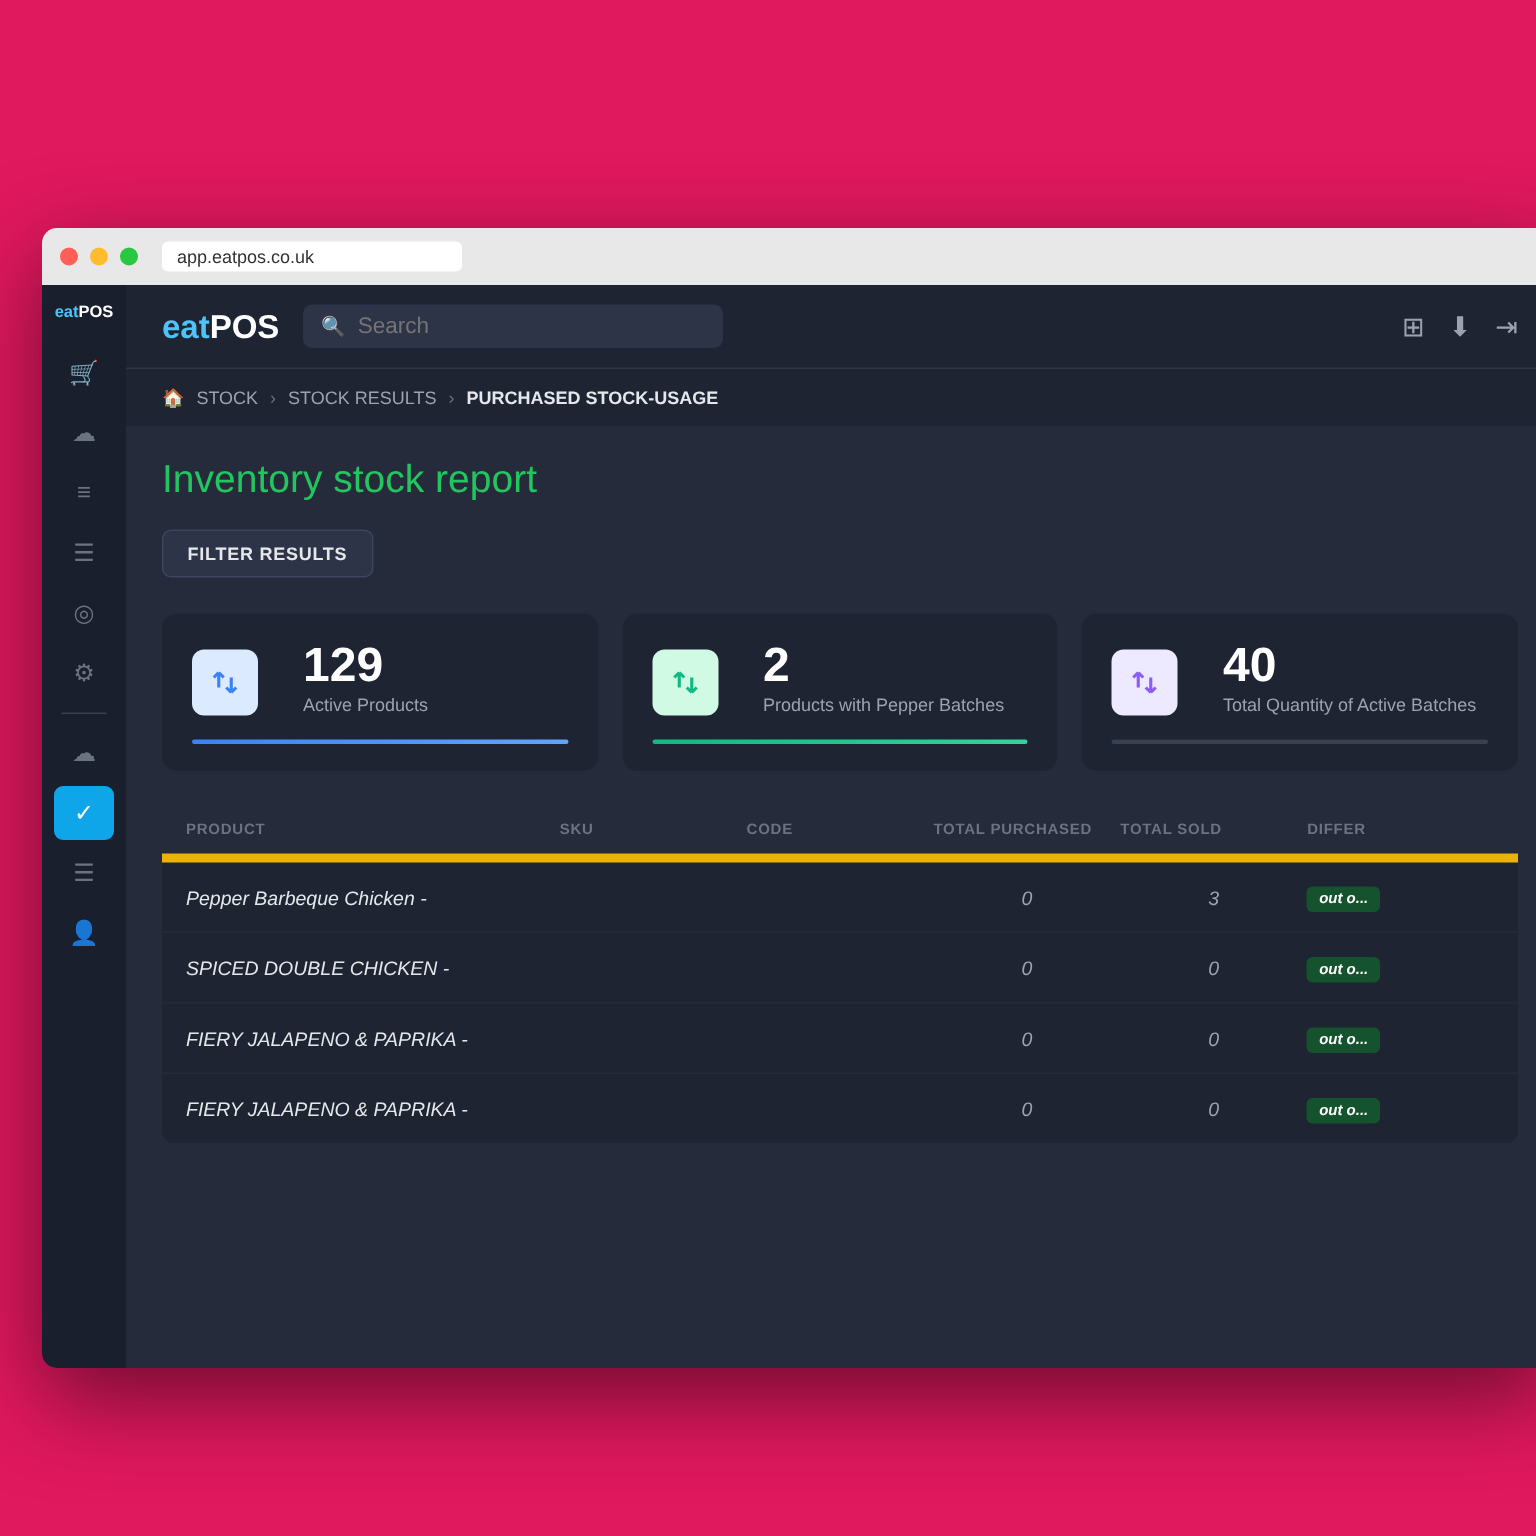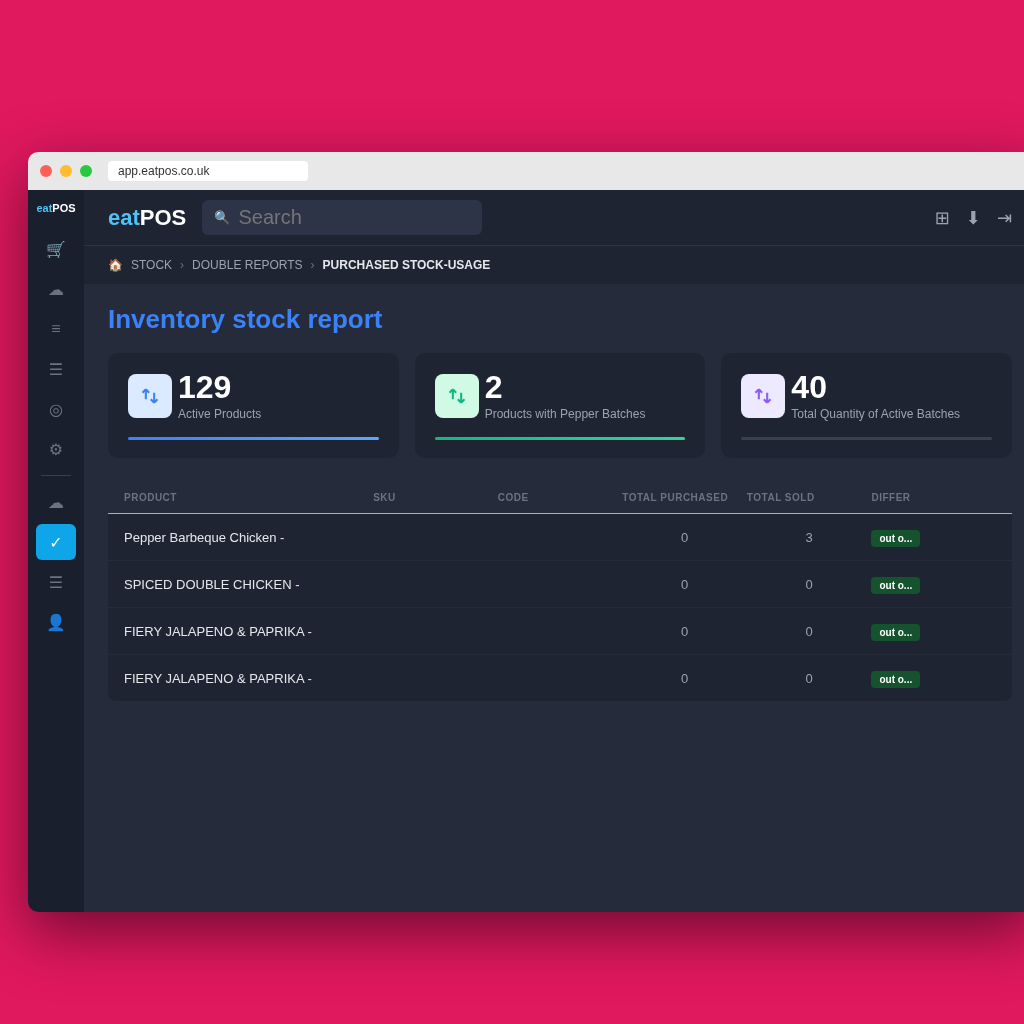--- a/index.html
+++ b/index.html
@@ -152,21 +152,21 @@
 
     .search-icon-svg {
       color: #6b7280;
       font-size: 13px;
     }
 
     .search-input {
       background: none;
       border: none;
       color: #84cc16;
-      font-size: 20px;
+      font-size: 15px;
       outline: none;
       width: 100%;
     }
 
     .nav-icons {
       display: flex;
       gap: 16px;
       margin-left: auto;
       color: #9ca3af;
       font-size: 18px;
@@ -200,22 +200,22 @@
     
     .page-content {
       flex: 1;
       padding: 20px 24px;
       overflow-y: auto;
       background: #252b3b;
     }
 
     .page-title {
       font-size: 26px;
-      font-weight: 700;
-      color: #3b82f6;
+      font-weight: 400;
+      color: #22c55e;
       margin-bottom: 18px;
     }
 
     .filter-btn {
       background: #2d3447;
       border: 1px solid #3d4560;
       color: #e5e7eb;
       padding: 8px 16px;
       border-radius: 6px;
       font-size: 12px;
@@ -236,22 +236,22 @@
       flex: 1;
       background: #1e2432;
       border-radius: 10px;
       padding: 18px 20px;
       display: flex;
       flex-direction: column;
     }
 
     .stat-card-top {
       display: flex;
-      align-items: center;
-      gap: 6px;
+      align-items: flex-end;
+      gap: 30px;
       margin-bottom: 16px;
     }
 
     .stat-icon-box {
       width: 44px;
       height: 44px;
       border-radius: 8px;
       display: flex;
       align-items: center;
       justify-content: center;
@@ -293,37 +293,38 @@
       background: #1e2432;
       border-radius: 8px;
       overflow: hidden;
     }
 
     .table-header {
       display: grid;
       grid-template-columns: 2fr 1fr 1fr 1fr 1fr 1fr;
       background: #252b3b;
       padding: 10px 16px;
-      border-bottom: 1px solid #eab308;
+      border-bottom: 6px solid #eab308;
     }
 
     .th {
       font-size: 10px;
       font-weight: 700;
       color: #6b7280;
       letter-spacing: 0.5px;
       text-transform: uppercase;
     }
 
     .table-row {
       display: grid;
       grid-template-columns: 2fr 1fr 1fr 1fr 1fr 1fr;
       padding: 14px 16px;
       border-bottom: 1px solid #252b3b;
       align-items: center;
+      font-style: italic;
     }
 
     .table-row:last-child {
       border-bottom: none;
     }
 
     .td {
       font-size: 13px;
       color: #e5e7eb;
     }
@@ -389,28 +390,29 @@
           <span class="nav-icon">⊞</span>
           <span class="nav-icon">⬇</span>
           <span class="nav-icon">⇥</span>
         </div>
       </div>
 
       <div class="breadcrumb">
         <span>🏠</span>
         <span>STOCK</span>
         <span class="breadcrumb-sep">›</span>
-        <span>DOUBLE REPORTS</span>
+        <span>STOCK RESULTS</span>
         <span class="breadcrumb-sep">›</span>
         <span class="breadcrumb-active">PURCHASED STOCK-USAGE</span>
       </div>
 
       <div class="page-content">
         <div class="page-title">Inventory stock report</div>
 
+        <button class="filter-btn">FILTER RESULTS</button>
 
         
         <div class="stats-row">
           <div class="stat-card">
             <div class="stat-card-top">
               <div class="stat-icon-box stat-icon-blue">
                 <svg width="20" height="20" viewBox="0 0 24 24" fill="none" stroke="#3b82f6" stroke-width="2.5">
                   <path d="M7 16V4m0 0L3 8m4-4l4 4M17 8v12m0 0l4-4m-4 4l-4-4"></path>
                 </svg>
               </div>

